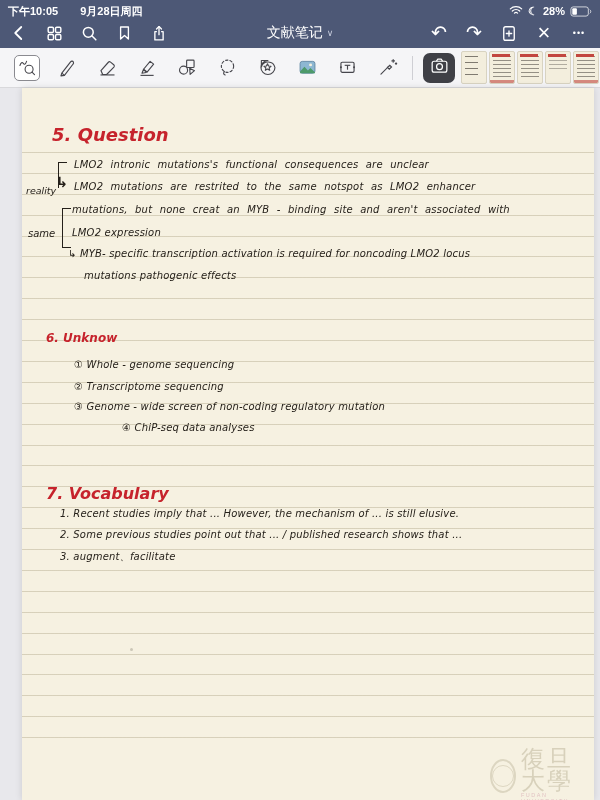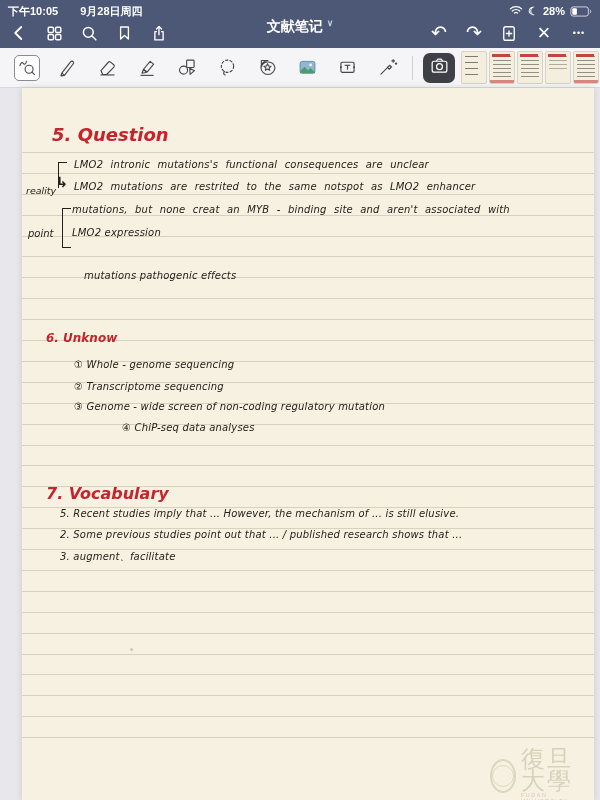--- a/index.html
+++ b/index.html
@@ -15,21 +15,21 @@
   .statusrow { position:absolute; left:0; top:0; width:100%; height:20px; display:flex; align-items:center; justify-content:space-between; padding:2px 8px 0 8px; font-size:11px; font-weight:bold; }
   .statusleft { display:flex; gap:22px; }
   .statusright { display:flex; align-items:center; gap:5px; }
   .batt { display:inline-flex; align-items:center; }
   .navrow { position:absolute; left:0; top:18px; width:100%; height:30px; display:flex; align-items:center; }
   .navleft { display:flex; align-items:center; gap:13px; padding-left:8px; }
   .navright { display:flex; align-items:center; gap:13px; margin-left:auto; padding-right:10px; }
   .navbtn { width:22px; height:22px; display:flex; align-items:center; justify-content:center; cursor:pointer; }
   .navbtn svg { display:block; }
   .glyphbtn { color:#fff; font-size:19px; line-height:22px; text-align:center; }
-  .title { position:absolute; left:50%; top:18px; transform:translateX(-50%); height:30px; display:flex; gap:4px; font-size:14px; font-weight:bold; color:#fff; }
+  .title { position:absolute; left:50%; top:18px; transform:translateX(-50%); height:30px; display:flex; align-items:center; gap:4px; font-size:14px; font-weight:normal; color:#fff; }
   .title .caret { font-size:9px; color:#c9cede; }
   
   .toolbar { position:absolute; left:0; top:48px; width:600px; height:40px; background:#f5f5f7; border-bottom:1px solid #d9d9dc; display:flex; align-items:center; }
   .toolleft { display:flex; align-items:center; gap:14px; padding-left:14px; }
   .toolbtn { width:26px; height:26px; display:flex; align-items:center; justify-content:center; color:#46464c; cursor:pointer; }
   .toolbtn svg { display:block; }
   .toolbtn.selected { border:1.5px solid #8a8a90; border-radius:5px; background:#ffffff; }
   .tooldivider { width:1px; height:24px; background:#cfcfd4; margin:0 10px 0 12px; }
   .camerabtn { width:32px; height:30px; background:#3f4046; border-radius:7px; display:flex; align-items:center; justify-content:center; margin-right:6px; cursor:pointer; }
   .thumbstrip { display:flex; gap:2px; align-items:center; }
@@ -238,31 +238,32 @@
 
     <div class="heading" style="left:30px; top:36px; font-size:18px;">5. Question</div>
     <div class="bracket1"></div>
     <div class="arrow1">↳</div>
     <div class="marginlabel" style="left:4px; top:97px;">reality</div>
     <div class="hw wide" style="left:52px; top:71px;">LMO2 intronic mutations's functional consequences are unclear</div>
     <div class="hw wide" style="left:52px; top:93px;">LMO2 mutations are restrited to the same notspot as LMO2 enhancer</div>
     <div class="hw wide" style="left:50px; top:116px;">mutations, but none creat an MYB - binding site and aren't associated with</div>
     <div class="hw" style="left:50px; top:139px;">LMO2 expression</div>
     <div class="bracket2"></div>
-    <div class="marginlabel" style="left:6px; top:140px; font-size:10px;">point</div>
+    <div class="marginlabel" style="left:6px; top:140px; font-size:10px;">same</div>
+    <div class="hw" style="left:46px; top:160px;">↳ MYB- specific transcription activation is required for noncoding LMO2 locus</div>
     <div class="hw" style="left:62px; top:182px;">mutations  pathogenic effects</div>
 
     <div class="heading" style="left:24px; top:243px; font-size:12px;">6. Unknow</div>
     <div class="hw" style="left:52px; top:271px;">① Whole - genome sequencing</div>
     <div class="hw" style="left:52px; top:293px;">② Transcriptome sequencing</div>
     <div class="hw" style="left:52px; top:313px;">③ Genome - wide screen of non-coding regulatory mutation</div>
     <div class="hw" style="left:52px; top:334px;margin-left:48px;">④ ChiP-seq data analyses</div>
 
     <div class="heading" style="left:24px; top:396px; font-size:16px;">7. Vocabulary</div>
-    <div class="hw" style="left:38px; top:420px;">5. Recent studies imply that ... However, the mechanism of ... is still elusive.</div>
+    <div class="hw" style="left:38px; top:420px;">1. Recent studies imply that ... However, the mechanism of ... is still elusive.</div>
     <div class="hw" style="left:38px; top:441px;">2. Some previous studies point out that ... / published research shows that ...</div>
     <div class="hw" style="left:38px; top:462px;">3. augment、facilitate</div>
 
     <div class="speck"></div>
 
     <div class="watermark">
       <span class="seal">
           <span class="seal-inner"></span>
         </span>
       <span class="wmtext">

